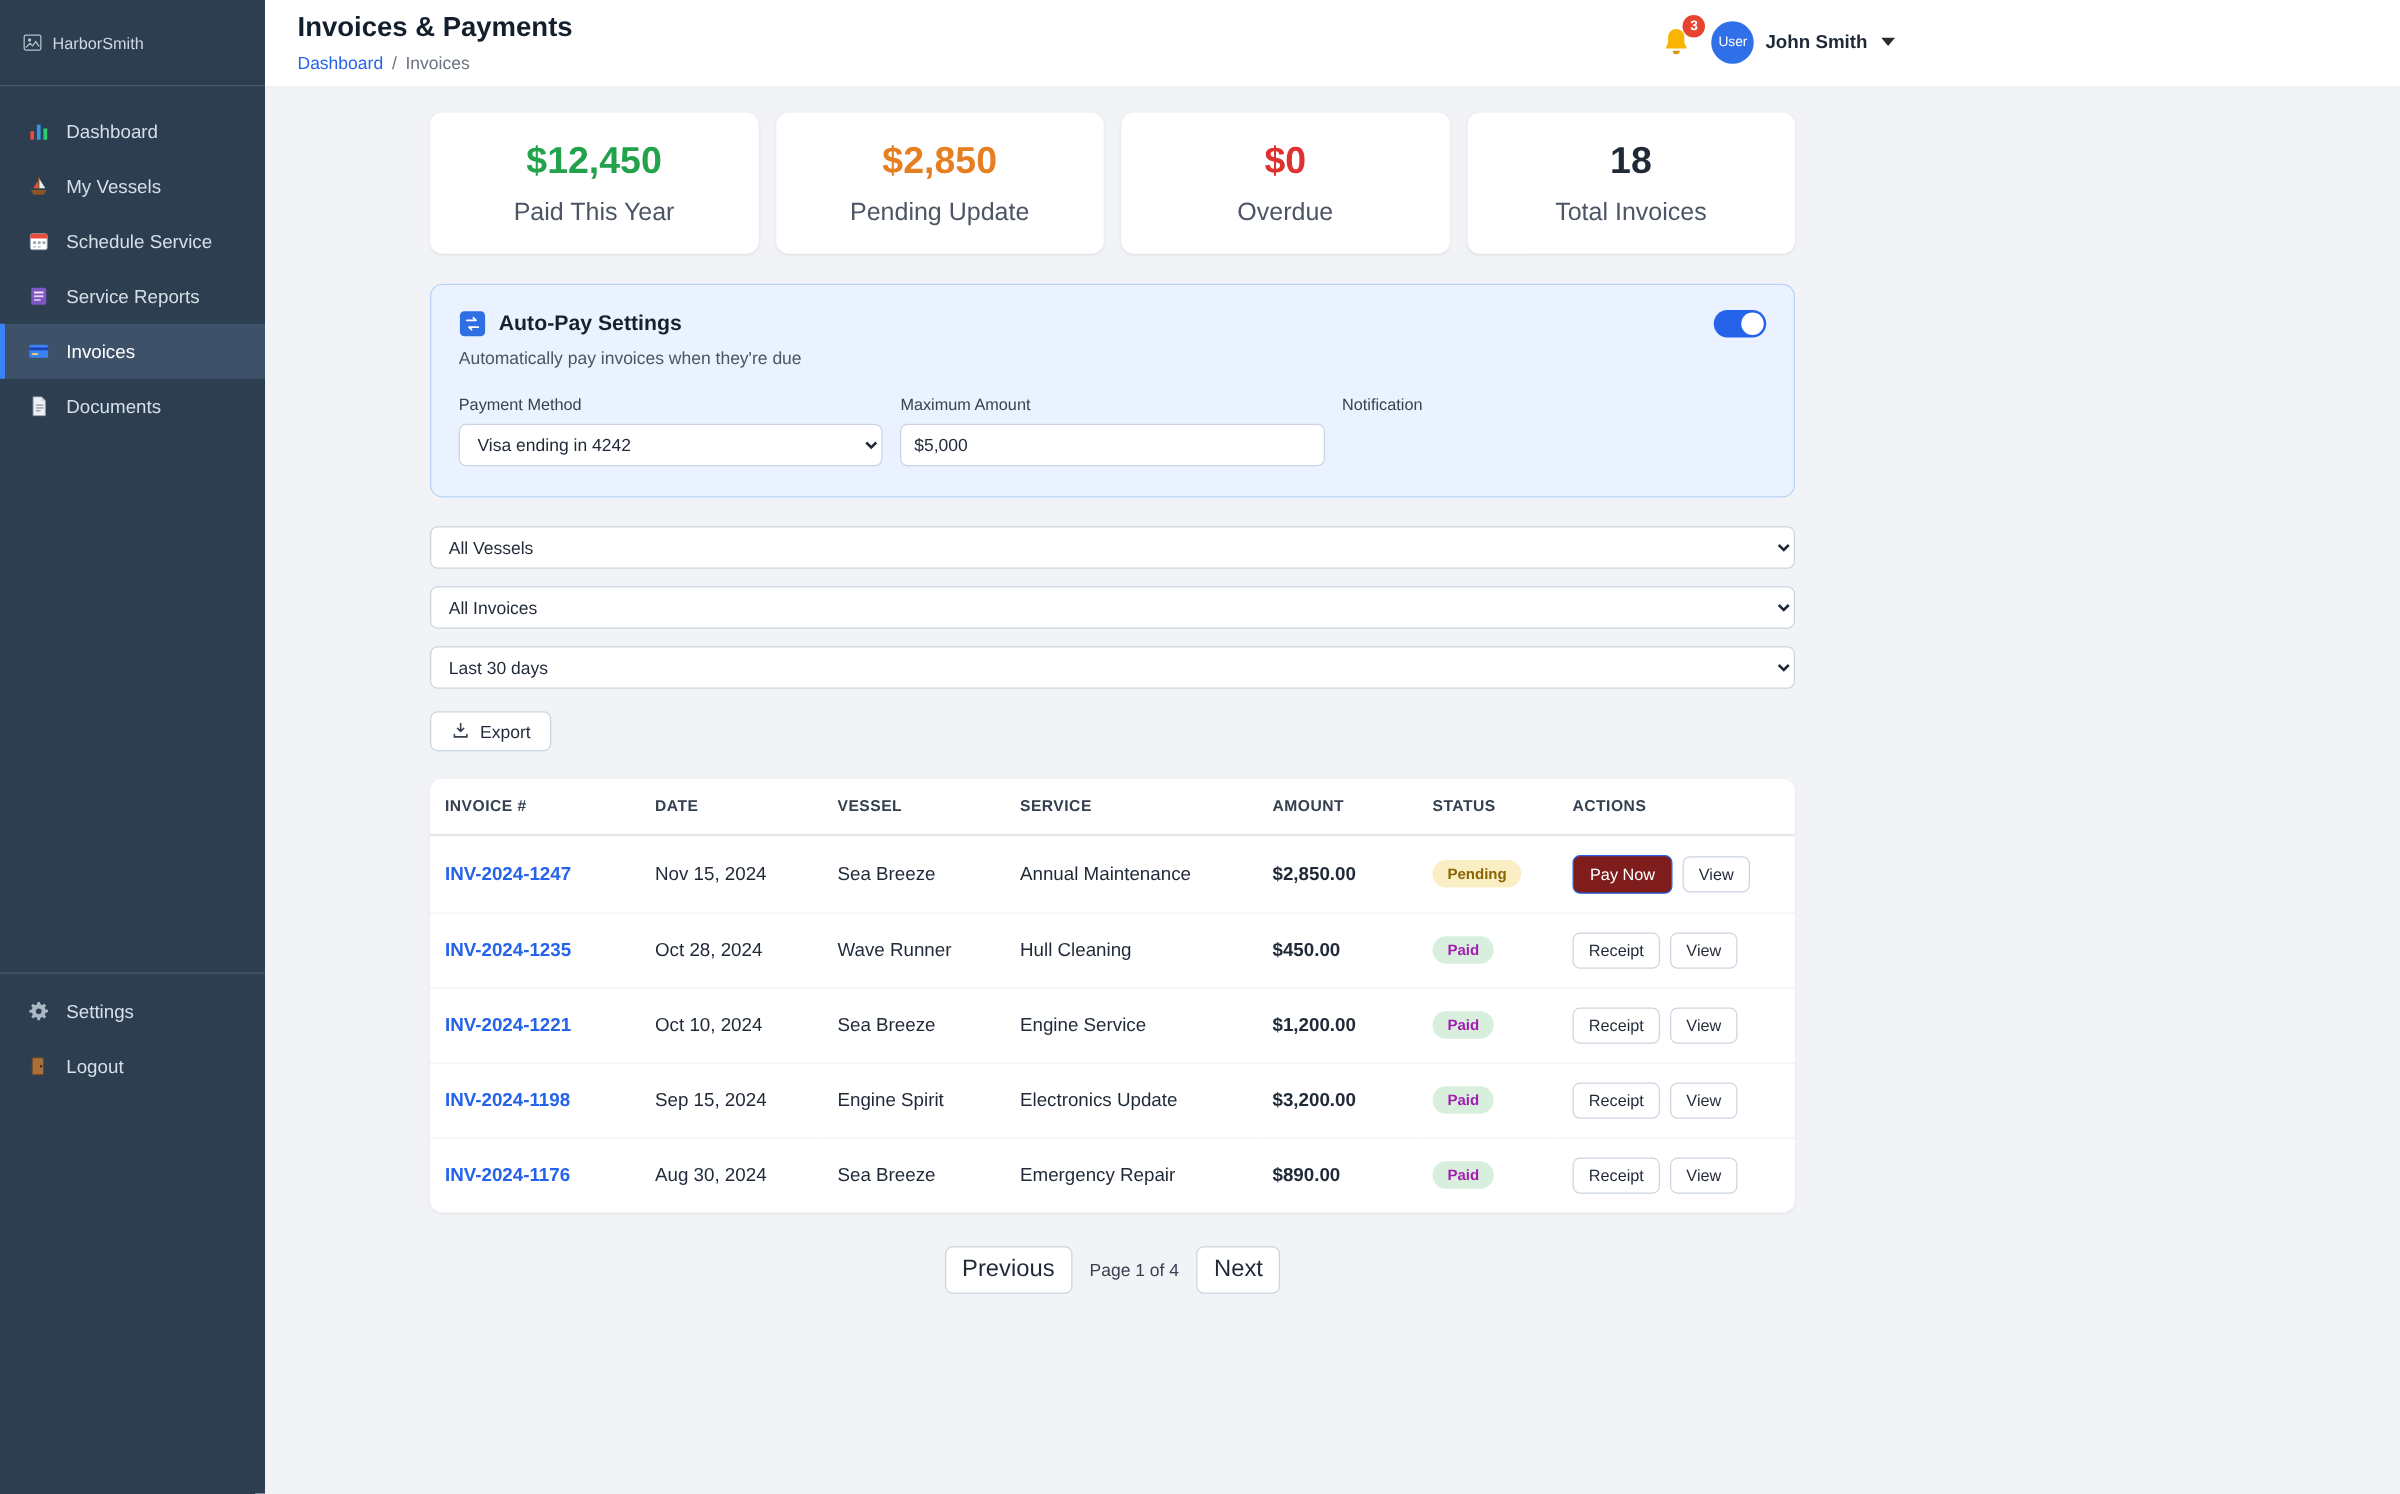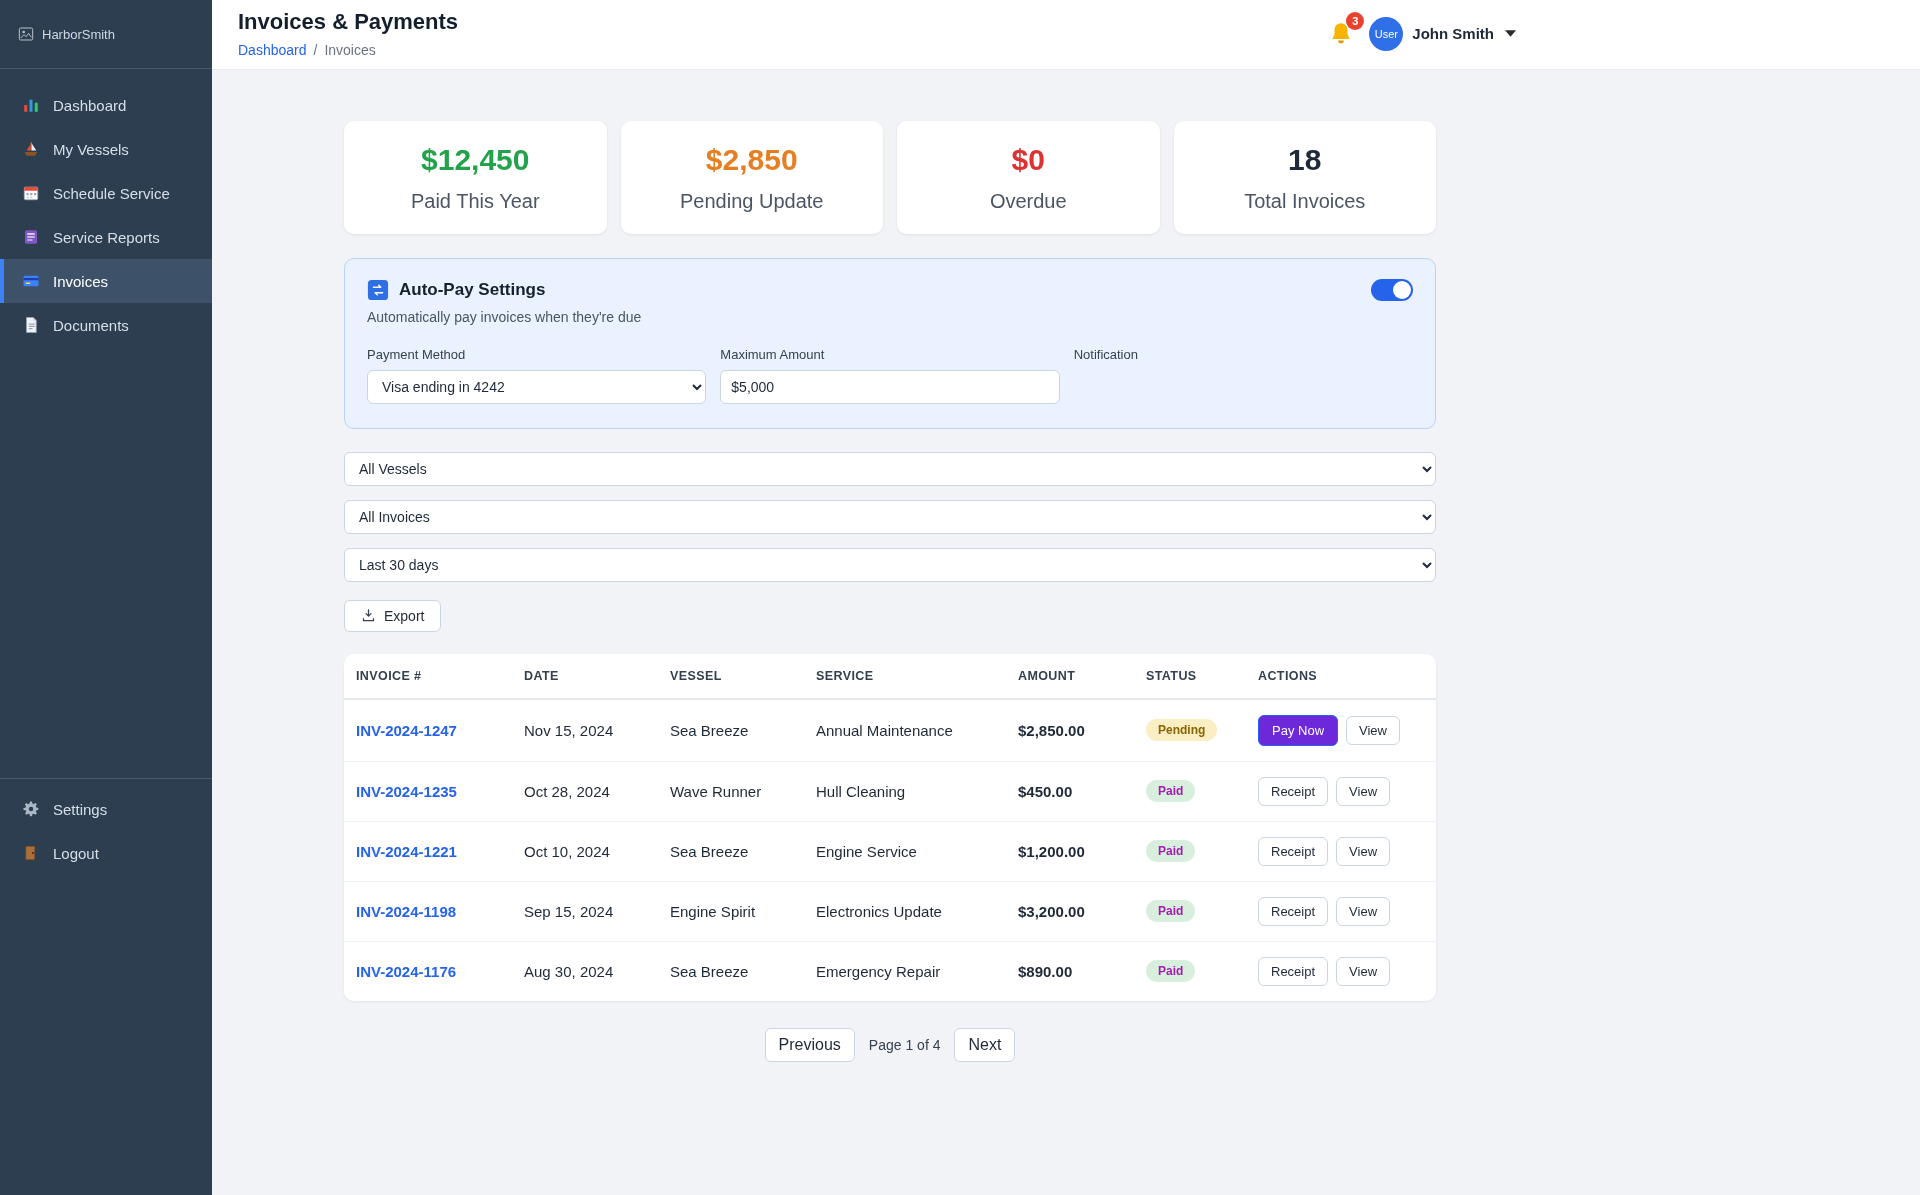--- a/index.html
+++ b/index.html
@@ -58,21 +58,21 @@
   .avatar {
     width: 34px; height: 34px; border-radius: 50%;
     background: #2f6fe8; color: #fff; font-size: 11px;
     display: flex; align-items: center; justify-content: center; overflow: hidden;
   }
   .user-name { font-size: 15px; font-weight: 700; color: #1f2937; }
   .chevron { display: inline-flex; margin-left: 2px; }
 
   
   .content { padding: 20px 0 60px 132px; }
-  .container { width: 1092px; margin-top: 31px; }
+  .container { width: 1092px; }
 
   .stats { display: grid; grid-template-columns: repeat(4, 1fr); gap: 14px; }
   .stat-card {
     background: #fff; border-radius: 10px; padding: 22px 16px 21px;
     text-align: center; box-shadow: 0 1px 3px rgba(16,24,40,.08);
   }
   .stat-value { font-size: 30px; font-weight: 700; line-height: 1.15; }
   .stat-label { margin-top: 12px; font-size: 20px; color: #4b5563; }
 
   .autopay {
@@ -122,26 +122,26 @@
   td { padding: 15px 12px; font-size: 15px; color: #1f2937; border-bottom: 1px solid #eef1f4; vertical-align: middle; }
   tbody tr:last-child td { border-bottom: none; }
   .invoice-link { color: #2563eb; font-weight: 700; text-decoration: none; }
   .amount { font-weight: 700; }
   .status-badge { display: inline-block; padding: 4px 12px; border-radius: 12px; font-size: 12px; font-weight: 700; }
   .status-badge.pending { background: #faeec5; color: #8a6500; }
   .status-badge.paid { background: #d9efde; color: #a21caf; }
   .actions-cell { white-space: nowrap; }
   .btn { border-radius: 6px; font-size: 13px; cursor: pointer; font-family: inherit; }
   .btn + .btn { margin-left: 8px; }
-  .btn.primary { background: #6d28d9; border: 1px solid #2563eb; color: #fff; padding: 7px 13px; font-weight: 500; text-align: center; }
+  .btn.primary { background: #7f1d1d; border: 1px solid #2563eb; color: #fff; padding: 7px 13px; font-weight: 500; text-align: center; }
   .btn.default { background: #fff; border: 1px solid #cbd5e1; color: #1f2937; padding: 6px 12px; }
 
   .pagination { margin-top: 27px; display: flex; align-items: center; justify-content: center; gap: 14px; }
   .page-label { font-size: 14px; color: #374151; }
-  .pagination .btn { padding: 7px 13px; font-size: 16px; }
+  .pagination .btn { padding: 7px 13px; font-size: 19px; }
 </style>
 </head>
 <body>
 
 <aside class="sidebar">
   <div class="logo">
     <span style="display:inline-flex;">
       <svg viewBox="0 0 24 24" width="16" height="16">
           <rect x="2" y="3" width="20" height="18" rx="2" fill="none" stroke="#b8c2cc" stroke-width="1.5"></rect>
           <circle cx="8.5" cy="9" r="2" fill="#b8c2cc"></circle>

